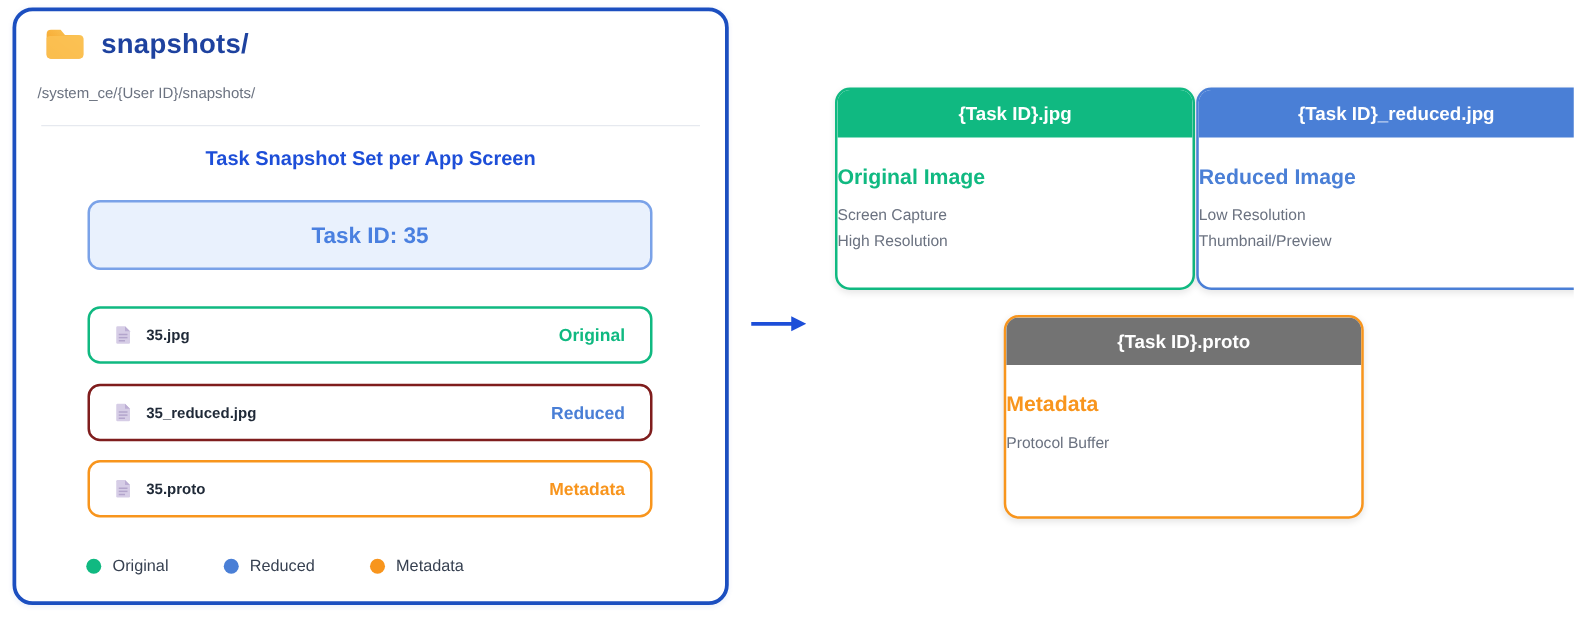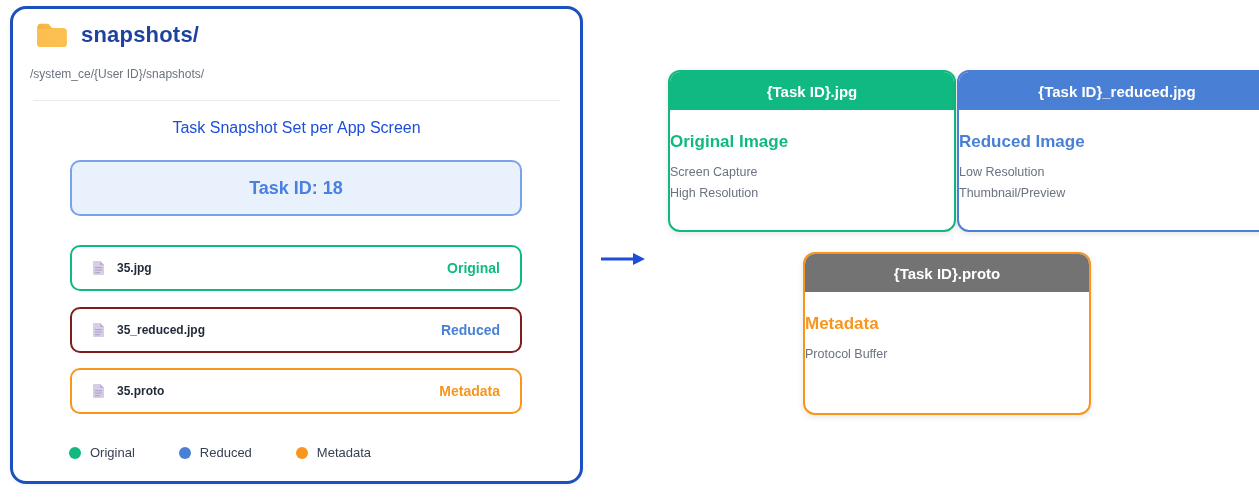--- a/index.html
+++ b/index.html
@@ -21,21 +21,21 @@
     border-radius: 16px;
     box-shadow: 0 1px 4px rgba(28, 79, 192, 0.08);
   }
   .folder-header { position: absolute; left: 22px; top: 12px; display: flex; align-items: center; gap: 12px; }
   .folder-icon svg { display: block; }
   .folder-name { font-size: 22px; font-weight: 800; color: #1e429f; letter-spacing: 0.2px; }
   .folder-path { position: absolute; left: 17px; top: 58px; font-size: 12px; color: #6b7280; }
   .panel-divider { position: absolute; left: 20px; right: 20px; top: 91px; height: 0; border-top: 1px solid #e6e9ef; }
   .panel-title {
     position: absolute; left: 0; right: 0; top: 110px;
-    text-align: center; font-size: 16px; font-weight: 400; color: #1d4ed8;
+    text-align: center; font-size: 16px; font-weight: 700; color: #1d4ed8;
   }
   .task-id-box {
     position: absolute; left: 57px; top: 151px; width: 452px; height: 56px;
     background: #e9f1fd;
     border: 2px solid #7aa2e8;
     border-radius: 10px;
     display: flex; align-items: center; justify-content: center;
   }
   .task-id-label { font-size: 18px; font-weight: 700; color: #4a80e0; }
 
@@ -117,21 +117,21 @@
       <span class="folder-name">snapshots/</span>
     </div>
 
     <div class="folder-path">/system_ce/{User ID}/snapshots/</div>
 
     <div class="panel-divider"></div>
 
     <div class="panel-title">Task Snapshot Set per App Screen</div>
 
     <div class="task-id-box">
-      <span class="task-id-label">Task ID: 18</span>
+      <span class="task-id-label">Task ID: 35</span>
     </div>
 
     <div class="file-row row-original">
       <span class="doc-icon">
         <svg width="13" height="16" viewBox="0 0 13 16">
           <path d="M1 2 Q1 1 2 1 H8 L12 5 V14 Q12 15 11 15 H2 Q1 15 1 14 Z" fill="#d6cde6"></path>
           <path d="M8 1 L12 5 H8 Z" fill="#bcaed4"></path>
           <rect x="3" y="7" width="7" height="1.2" fill="#b3a5cc"></rect>
           <rect x="3" y="9.5" width="7" height="1.2" fill="#b3a5cc"></rect>
           <rect x="3" y="12" width="5" height="1.2" fill="#b3a5cc"></rect>

